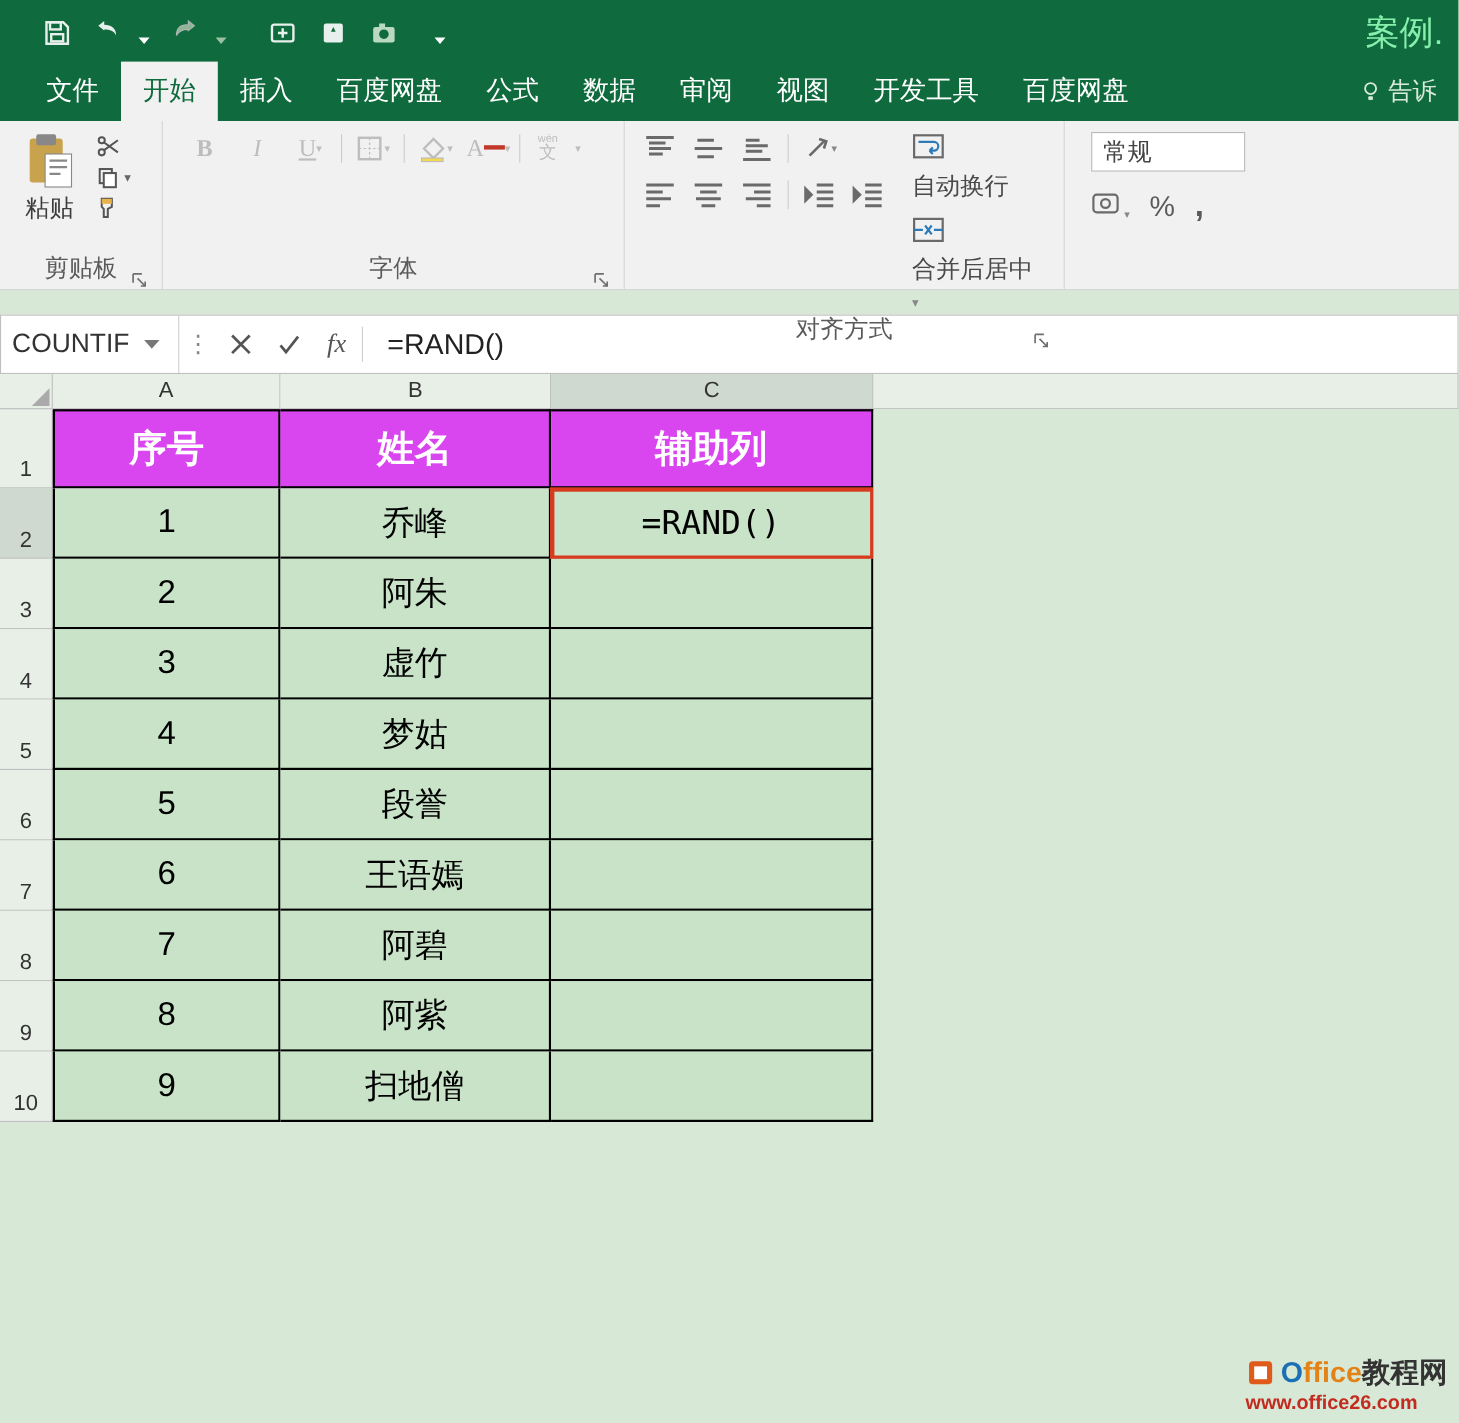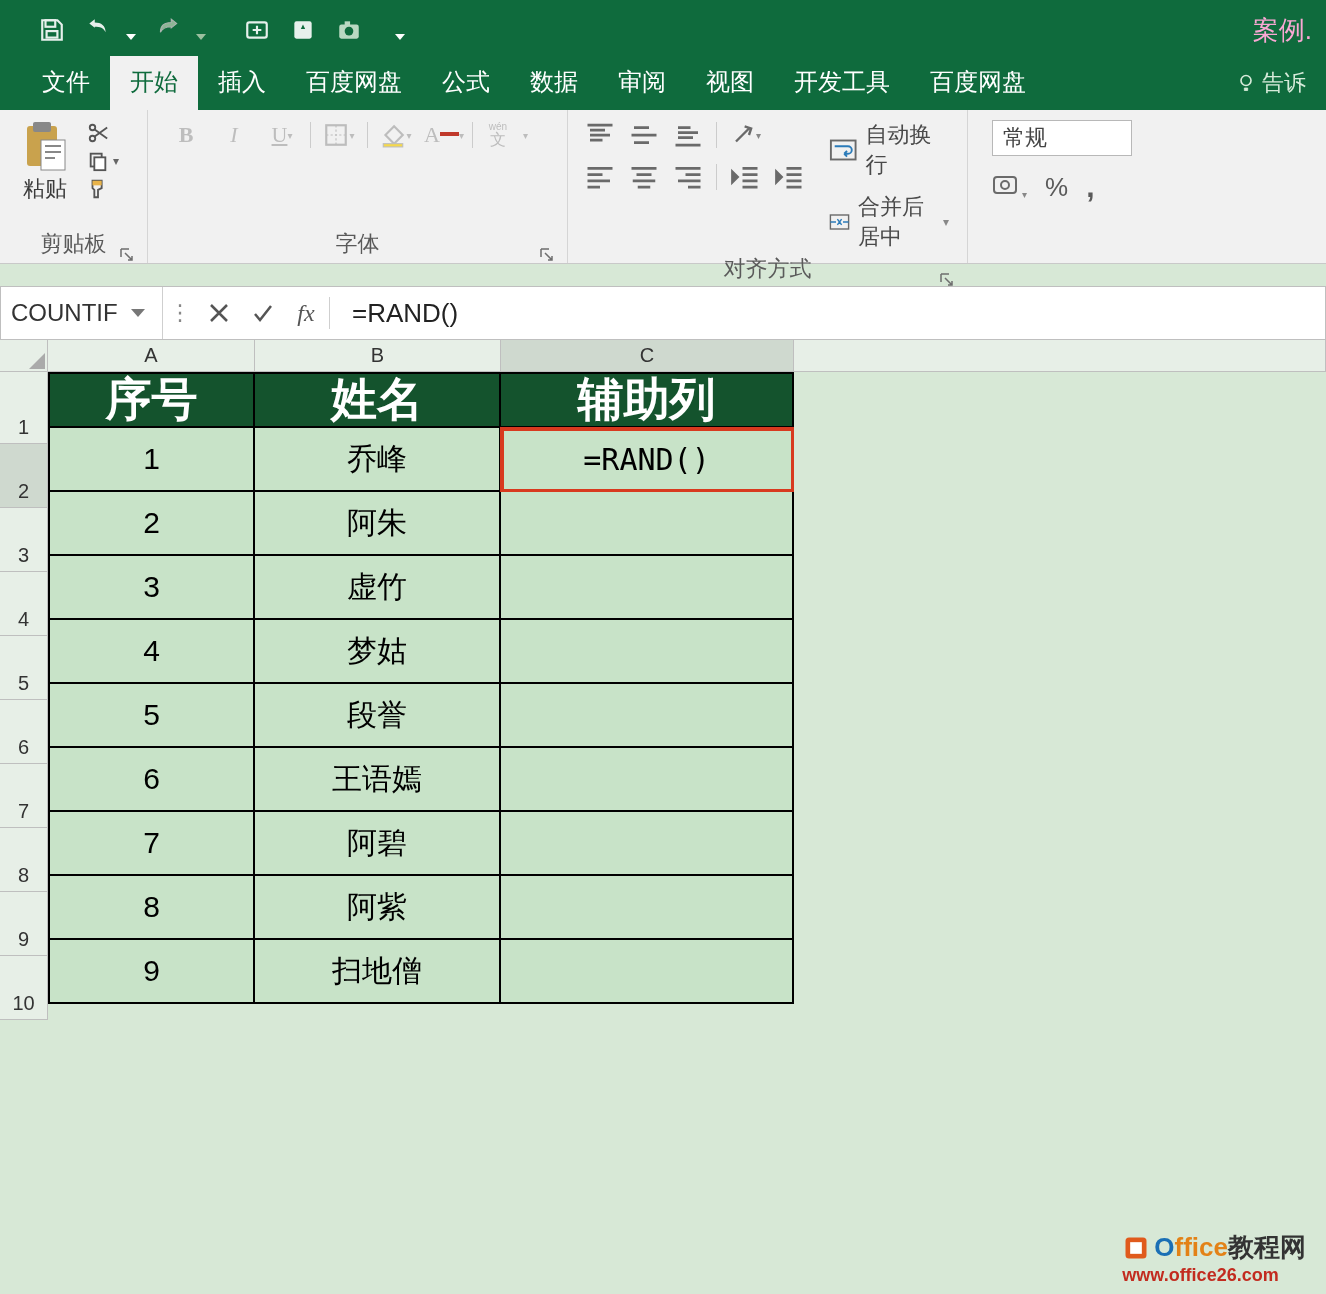--- a/index.html
+++ b/index.html
@@ -4,21 +4,21 @@
 <style>
   * { box-sizing:border-box; margin:0; padding:0; }
   body { font-family:"Microsoft YaHei","Segoe UI",Arial,sans-serif; background:#d7e8d6; width:1326px; height:1294px; overflow:hidden; position:relative; }
 
   
   .title-bar { background:#0f6b3d; height:60px; display:flex; align-items:center; padding:0 10px; }
   .qat { display:flex; align-items:center; gap:18px; padding-left:28px; }
   .qat-btn { width:28px; height:28px; display:flex; align-items:center; justify-content:center; opacity:.9; }
   .qat-btn svg { width:26px; height:26px; fill:#fff; }
   .qat-sep { width:1px; height:0; }
-  .title-text { margin-left:auto; color:#f9a8d4; font-size:26px; font-weight:400; padding-right:4px; }
+  .title-text { margin-left:auto; color:#86efac; font-size:31px; font-weight:400; padding-right:4px; }
   .drop-caret { width:0; height:0; border-left:5px solid transparent; border-right:5px solid transparent; border-top:6px solid #fff; margin-left:-4px; margin-top:14px;}
 
   
   .tab-bar { background:#0f6b3d; height:50px; display:flex; align-items:flex-end; padding-left:22px; }
   .tab { color:#fff; font-size:24px; padding:10px 20px 12px; cursor:pointer; white-space:nowrap;}
   .tab.active { background:#f1f1f1; color:#0f6b3d; }
   .tab.tell { display:flex; align-items:center; gap:6px; margin-left:auto; font-size:22px; color:#d6ead9; }
   .tab.tell svg{ width:20px;height:20px;fill:#d6ead9;stroke:#d6ead9;}
 
   
@@ -49,21 +49,21 @@
   .rb svg{width:26px;height:26px;}
   .rb .txt{ font-size:22px; font-family: "Times New Roman",serif;}
   .row2 .rb{ width:40px; }
 
   
   .align-col{ display:flex; flex-direction:column; gap:12px; padding:4px 6px 0;}
   .align-row{ display:flex; gap:12px; align-items:center;}
   .ab{ width:32px;height:30px; display:flex;align-items:center;justify-content:center;}
   .ab svg{ width:30px;height:26px; stroke:#6a6a6a; fill:none; stroke-width:2.2;}
   .wrap-col{ display:flex;flex-direction:column; gap:12px; padding:4px 8px 0 18px;}
-  .wrap-btn{ display:flex; align-items:center; gap:8px; color:#4a4a4a; font-size:22px;}
+  .wrap-btn{ display:flex; align-items:flex-start; gap:8px; color:#4a4a4a; font-size:22px;flex-direction:column;}
   .wrap-btn svg{ width:30px;height:26px; }
 
   
   .num-col{ display:flex; flex-direction:column; gap:14px; padding:4px 8px 0 14px;}
   .num-format-box{ background:#fff; border:1px solid #b8b8b8; height:36px; width:140px; display:flex; align-items:center; padding-left:10px; color:#444; font-size:22px;}
   .num-row{ display:flex; gap:18px; align-items:center;}
   .num-row svg{width:30px;height:26px;}
 
   
   .fx-bar-wrap{ background:#d7e8d6; padding-top:22px;}
@@ -89,30 +89,30 @@
 
   .grid-body{ display:flex; }
   .row-heads{ display:flex; flex-direction:column; width:48px;}
   .row-head{ border:1px solid #bfbfbf; border-left:none; border-top:none; background:#e7efe7; display:flex; align-items:flex-end; justify-content:center; padding-bottom:4px; color:#333; font-size:20px;}
   .r1{height:72px;} .rr{height:64px;}
   .row-head.sel{ background:#cfd9cf;}
 
   .cells{ display:flex; flex-direction:column;}
   .cell-row{ display:flex; }
   .cell{ display:flex; align-items:center; justify-content:center; font-size:30px;}
-  .hdr-cell{ height:56px; background:#14532d; color:#fff; font-weight:700; font-size:46px; border:2px solid #000; border-left:none;}
+  .hdr-cell{ height:72px; background:#d946ef; color:#fff; font-weight:700; font-size:34px; border:2px solid #000; border-left:none;}
   .hdr-cell:first-child{ border-left:2px solid #000;}
   .data-cell{ height:64px; background:#c8e3c8; color:#000; border:2px solid #000; border-top:none; border-left:none;}
   .data-cell:first-child{ border-left:2px solid #000;}
   .sel-cell{ outline:4px solid #d83a1f; outline-offset:-3px; background:#c8e3c8; font-family:Consolas,monospace; font-size:30px;}
   .cA{width:207px;} .cB{width:246px;} .cC{width:293px;}
   .empty-area{ flex:1; background:#d7e8d6;}
 
   
-  .watermark{ position:absolute; right:20px; bottom:8px; text-align:left; font-family:Arial,sans-serif;}
+  .watermark{ position:absolute; right:10px; bottom:8px; text-align:left; font-family:Arial,sans-serif;}
   .watermark .l1{ color:#e38217; font-size:26px; font-weight:700; display:flex; align-items:center; gap:4px;}
   .watermark .l1 .o{ color:#1a6fb5;}
   .watermark .l1 .cn{ color:#333; font-weight:700;}
   .watermark .l2{ color:#c22b1f; font-size:18px; font-weight:700;}
   .watermark svg{width:28px;height:28px;}
 </style>
 </head>
 <body>
 
 <div class="title-bar">

